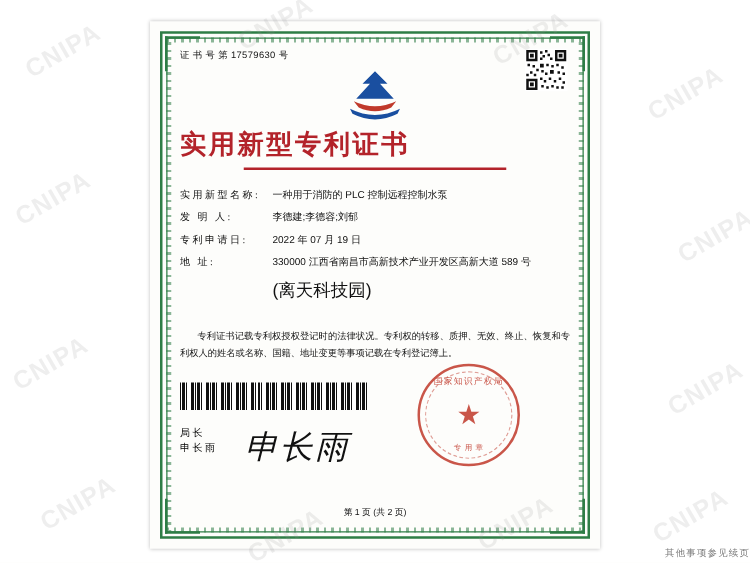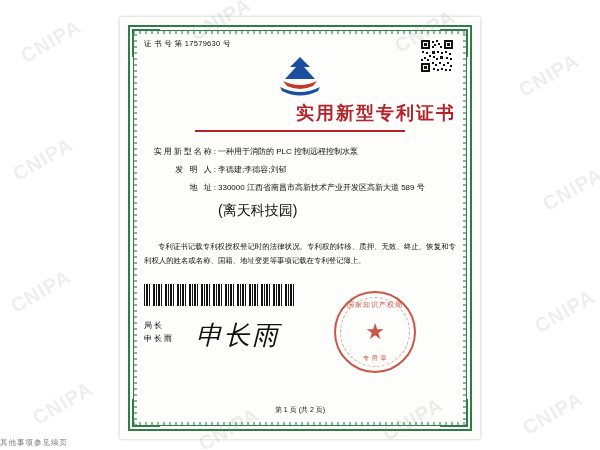--- a/index.html
+++ b/index.html
@@ -68,34 +68,33 @@
     position:absolute;right:2px;top:0px;width:34px;height:34px;
     background:#fff;
   }
   .qr svg{display:block}
 
   
   .emblem{
     margin:6px auto 2px;width:74px;height:44px;position:relative;
   }
   .title{
-    text-align:right;font-size:18px;font-weight:700;color:#b3232a;
+    text-align:left;font-size:21px;font-weight:700;color:#b3232a;
     letter-spacing:2px;margin-top:2px;
     font-family:"Liberation Sans", sans-serif;
   }
   .title-rule{
     width:210px;height:2px;background:#b3232a;margin:5px auto 0;
   }
 
   .fields{margin-top:14px;font-size:8px;color:#111;line-height:1.55;}
   .row{display:flex;margin-bottom:5.5px;}
   .lbl{
     width:74px;flex:0 0 74px;letter-spacing:2px;
-    font-family:Liberation Sans, sans-serif;
-    text-align:right;
+    font-family:Liberation Serif, serif;
   }
   .val{flex:1;font-family:"Liberation Sans", sans-serif;}
   .indent{margin-left:74px;font-size:14px;font-family:"Liberation Sans", sans-serif;}
 
   .para{
     margin-top:12px;font-size:7.4px;line-height:1.85;color:#111;
     text-align:justify;text-indent:14px;
     font-family:"Liberation Sans", sans-serif;
   }
   .para.second{margin-top:19px;}
@@ -140,21 +139,21 @@
   }
   .seal .seal-bottom{
     position:absolute;bottom:8px;left:0;right:0;text-align:center;
     font-size:6px;letter-spacing:.5px;font-family:"Liberation Sans",sans-serif;
   }
   .pagefoot{
     position:absolute;bottom:4px;left:0;right:0;text-align:center;
     font-size:7px;color:#111;font-family:"Liberation Sans", sans-serif;
   }
   .bottom-note{
-    position:absolute;left:0;right:0;bottom:2px;text-align:left;
+    position:absolute;left:0;right:0;bottom:2px;text-align:right;
     font-size:7.5px;color:#7a7a7a;letter-spacing:1px;
     font-family:"Liberation Sans", sans-serif;
   }
 </style>
 </head>
 <body>
 
 <div class="wm-layer" id="wm-layer">
     <div class="wm" style="left: 18px; top: 30px;">CNIPA</div>
     <div class="wm" style="left: 188px; top: 8px;">CNIPA</div>
@@ -251,20 +250,24 @@
     <div class="fields">
       <div class="row">
         <div class="lbl">实用新型名称:</div>
         <div class="val">一种用于消防的 PLC 控制远程控制水泵</div>
       </div>
       <div class="row">
         <div class="lbl">发 明 人:</div>
         <div class="val">李德建;李德容;刘郁</div>
       </div>
       <div class="row">
+        <div class="lbl">专利申请日:</div>
+        <div class="val">2022 年 07 月 19 日</div>
+      </div>
+      <div class="row">
         <div class="lbl">地 址:</div>
         <div class="val">330000 江西省南昌市高新技术产业开发区高新大道 589 号</div>
       </div>
       <div class="indent">(离天科技园)</div>
 
     </div>
 
     <div class="para second">专利证书记载专利权授权登记时的法律状况。专利权的转移、质押、无效、终止、恢复和专利权人的姓名或名称、国籍、地址变更等事项记载在专利登记簿上。</div>
 
     <div class="barcode"></div>

